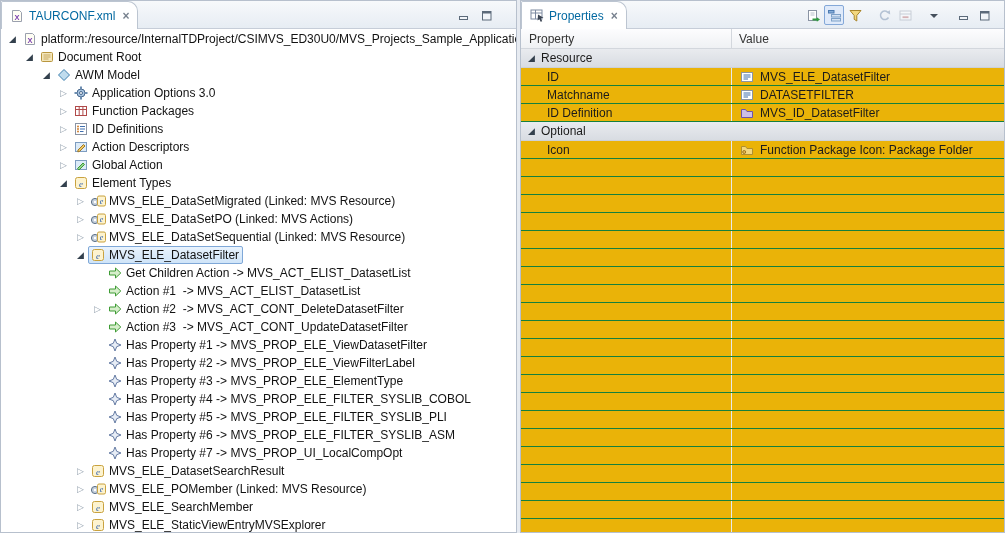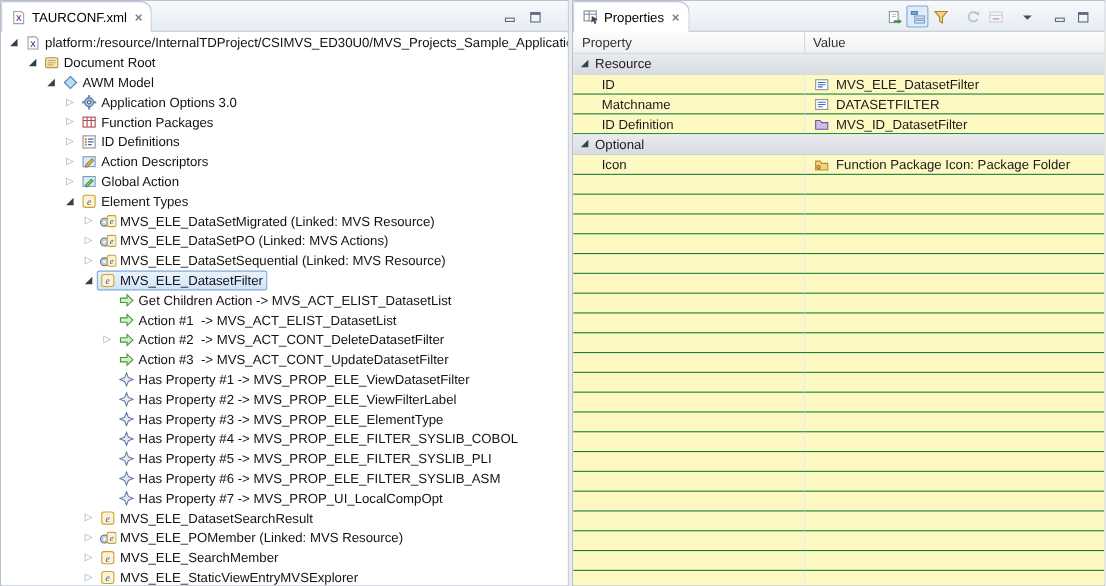--- a/index.html
+++ b/index.html
@@ -3,41 +3,41 @@
 <meta charset="utf-8">
 <style>
   *{margin:0;padding:0;box-sizing:border-box;cursor:default}
   html,body{width:1005px;height:533px;overflow:hidden}
   body{background:#e7ebf1;font-family:"Liberation Sans","DejaVu Sans",sans-serif;font-size:12px;color:#1b1b1b;position:relative}
   .panel{position:absolute;top:0;bottom:0;background:#fff;border:1px solid #b7c0cd;display:flex;flex-direction:column}
   #editor-panel{left:0;width:517px}
   #props-panel{left:520px;width:485px}
   .tabbar{flex:0 0 28px;height:28px;display:flex;align-items:stretch;background:linear-gradient(#f7f9fb,#e6ecf3);box-shadow:inset 0 -1px 0 #c6cdd8}
   .tab{display:flex;align-items:center;gap:4px;padding:0 8px 0 7px;background:#fff;border:1px solid #bcc5d1;border-bottom:none;border-radius:2px 10px 0 0;z-index:2}
-  .tab-label{color:#000000;white-space:nowrap}
+  .tab-label{color:#0369a1;white-space:nowrap}
   .tab-close{color:#77818e;font-weight:bold;font-size:12px;margin-left:3px;line-height:1}
   .icon{display:inline-flex;align-items:center;justify-content:center;width:16px;height:16px;flex:0 0 auto}
   .winbtns{margin-left:auto;display:flex;align-items:center;gap:3px;padding-right:20px}
   .props-toolbar{padding-right:10px;gap:1px}
   .toolbtn{width:20px;height:20px;display:flex;align-items:center;justify-content:center;border:1px solid transparent;border-radius:2px}
   .toolbtn.pressed{background:#dfeafa;border-color:#84a8d8}
   .toolbtn.disabled{opacity:.38}
   .toolbtn.gap-before{margin-left:8px}
   
   .tree{flex:1;overflow:hidden;padding-top:1px;background:#fff}
   .tree-row{height:18px;display:flex;align-items:center;white-space:pre}
   .tw-arrow{width:15px;flex:0 0 15px;text-align:center;font-family:"DejaVu Sans",sans-serif;font-size:9px;line-height:18px}
   .tw-arrow.expanded{color:#33404d}
   .tw-arrow.collapsed{color:#93a0ad}
   .sel{display:inline-flex;align-items:center;height:18px;border:1px solid transparent;border-radius:2px;padding-right:3px}
   .sel .icon{margin:0 3px 0 1px}
   .sel.selected{background:linear-gradient(#e9f3fd,#cfe4f8);border-color:#7fa8d8}
   .tree-label{white-space:pre;color:#121212}
   
-  .props-body{flex:1;display:flex;flex-direction:column;overflow:hidden;background:#fef9c3}
+  .props-body{flex:1;display:flex;flex-direction:column;overflow:hidden;background:#eab308}
   .phead{flex:0 0 20px;display:flex;align-items:center;background:linear-gradient(#fdfdfe,#eff1f4);border-bottom:1px solid #d3d7dd;color:#333}
   .phead .hname{width:211px;flex:0 0 211px;padding-left:8px;border-right:1px solid #d3d7dd;height:100%;display:flex;align-items:center}
   .phead .hvalue{padding-left:7px}
   .props-rows{flex:1;display:flex;flex-direction:column;overflow:hidden}
   .prow{flex:0 0 18px;display:flex;align-items:center;border-bottom:1px solid #15803d}
   .prow .pname{width:211px;flex:0 0 211px;height:100%;display:flex;align-items:center;padding-left:26px;border-right:1px solid #e7e9ec;overflow:hidden;white-space:nowrap}
   .prow .pvalue{flex:1;height:100%;display:flex;align-items:center;padding-left:7px;gap:5px;overflow:hidden;white-space:nowrap}
   .prow.category{background:linear-gradient(#e9ebef,#d8dce2);border-bottom:1px solid #ccd1d8;padding-left:7px}
   .prow.category .tw-arrow{width:13px;flex:0 0 13px;text-align:left}
   .cat-label{color:#1c1c1c}

